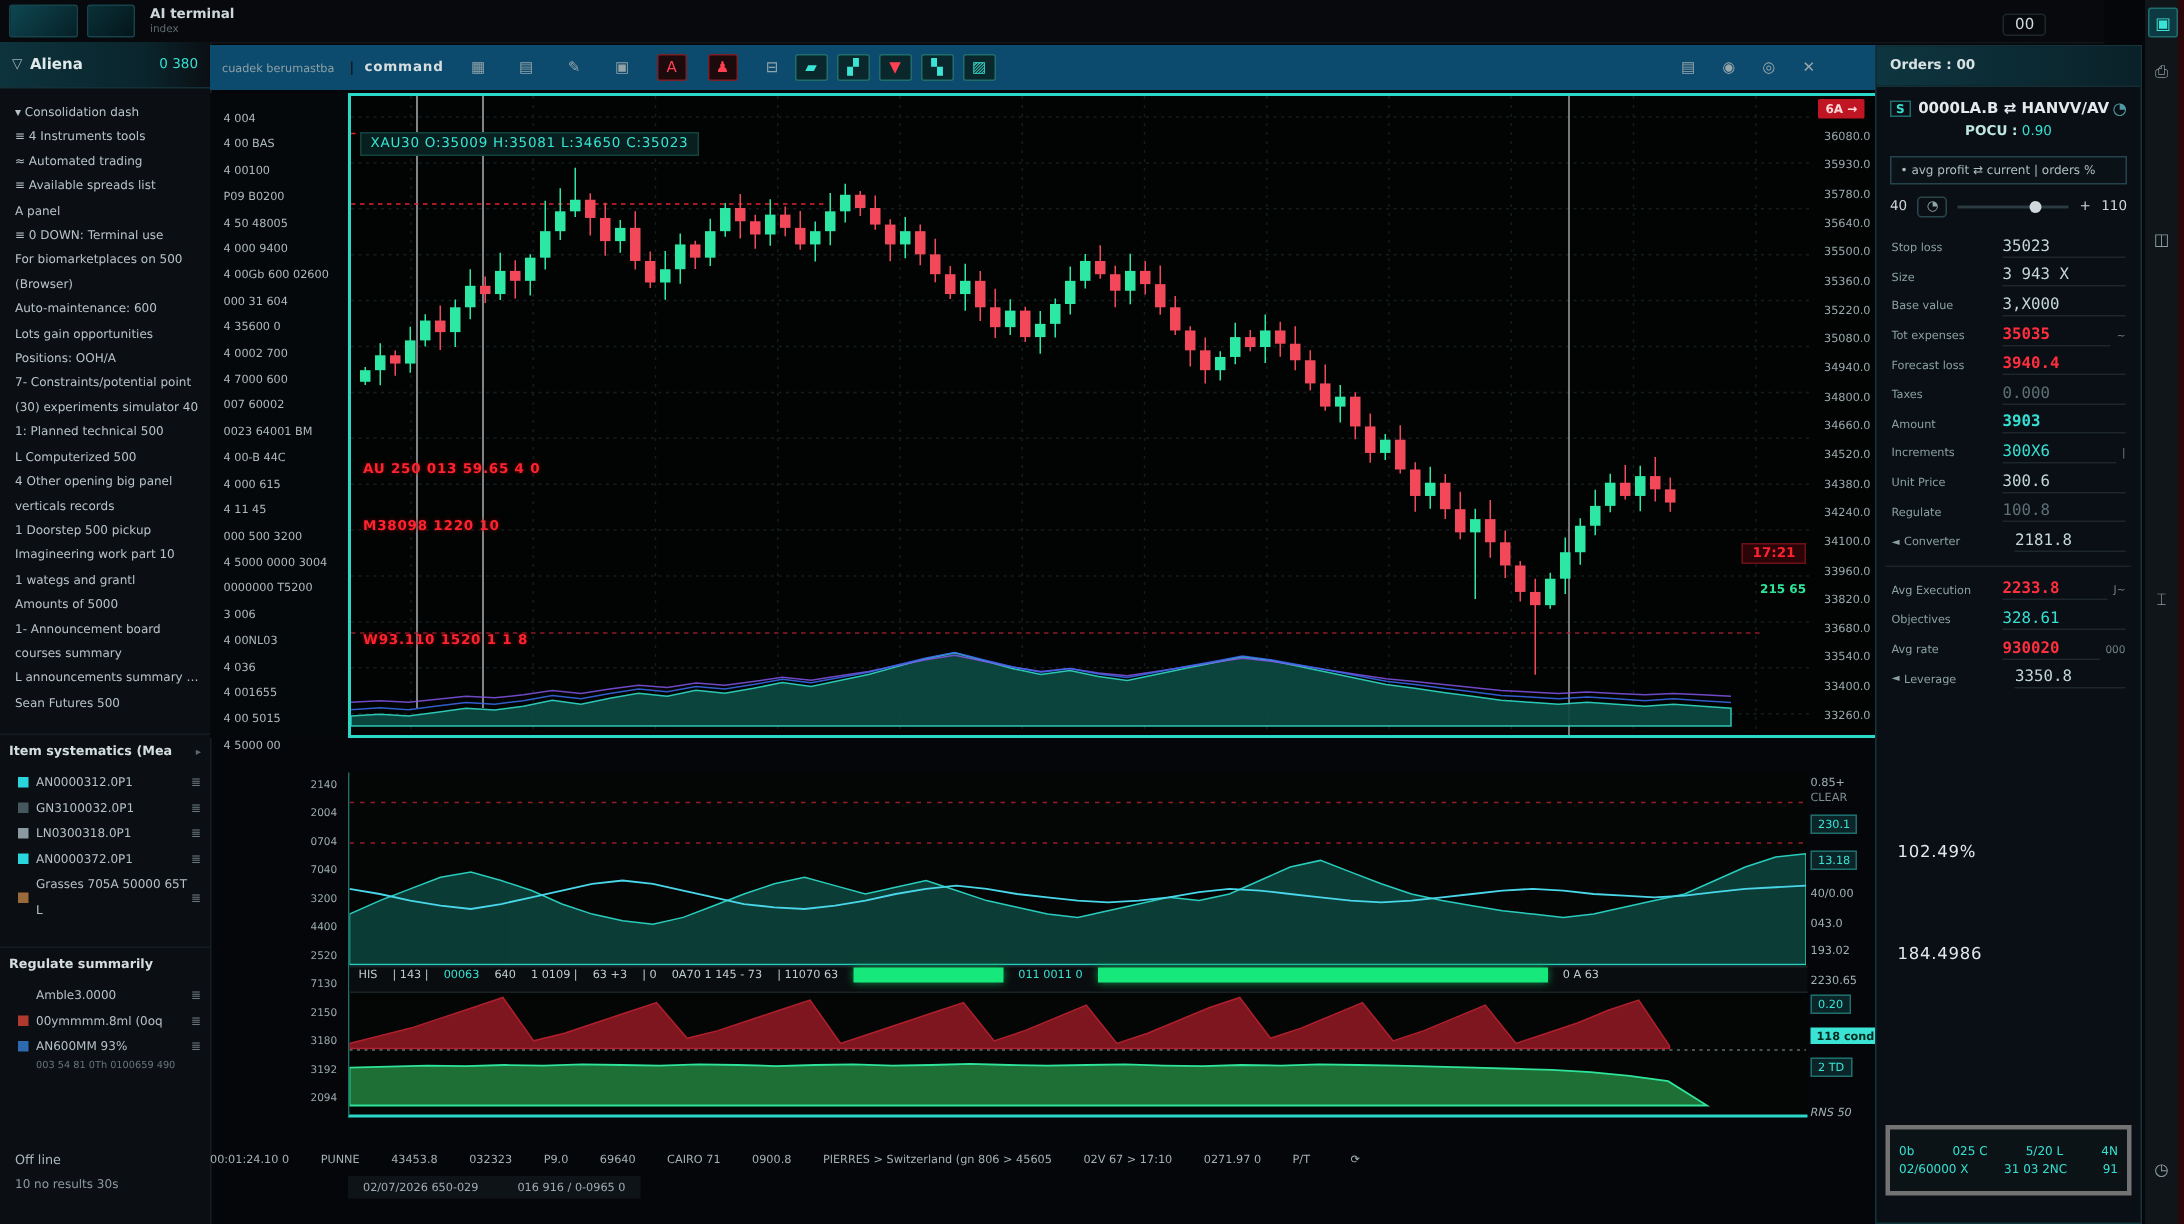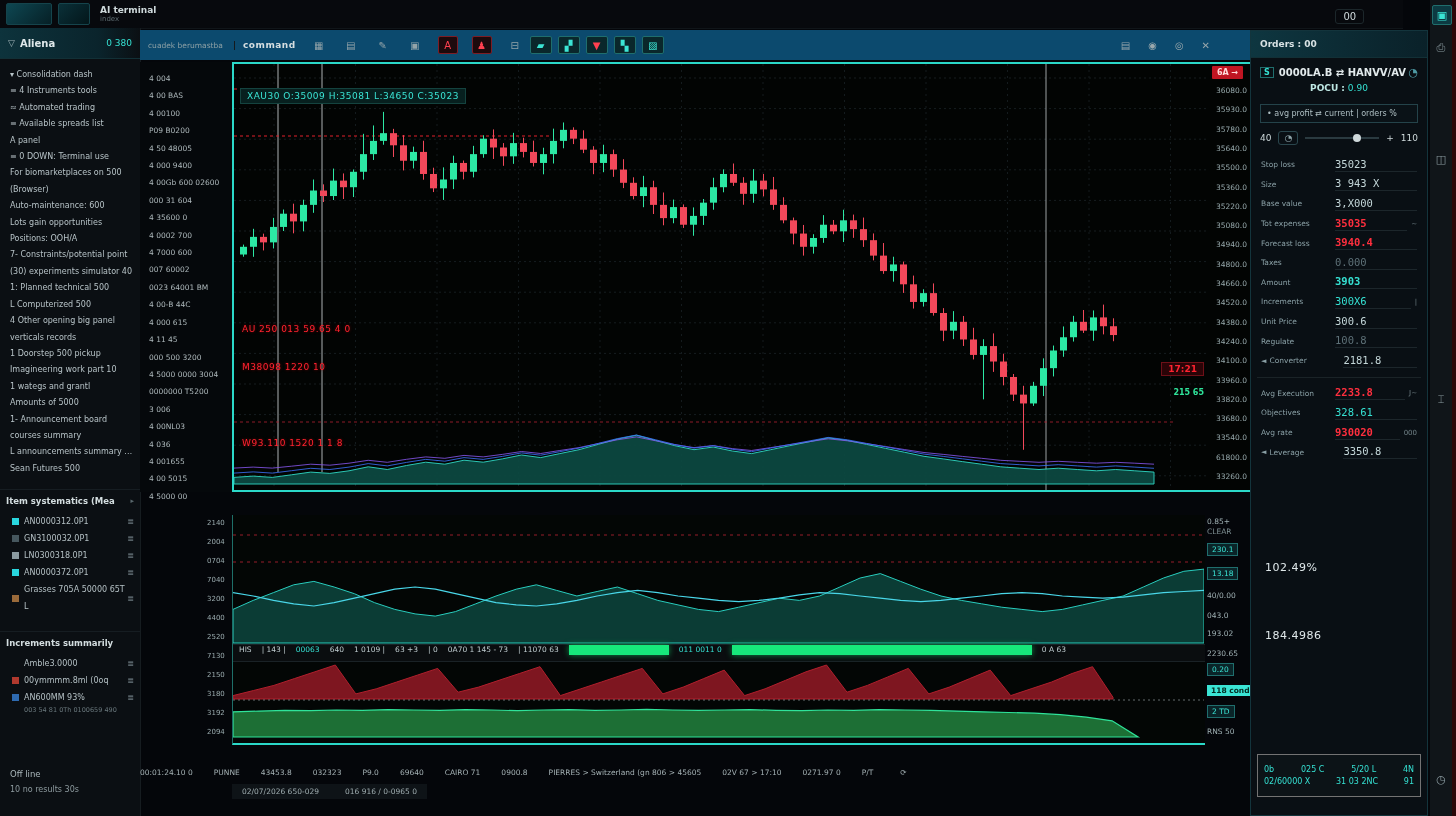--- a/index.html
+++ b/index.html
@@ -51,21 +51,21 @@
   .ticon.teal{color:#3be4d4;border:1px solid #1f6e6d;background:#0a272b;border-radius:2px;margin-left:6px;width:20px;}
   .ticon.tealred{color:#ff4050;border:1px solid #1f6e6d;background:#0a272b;border-radius:2px;margin-left:6px;width:20px;}
   .win-group{margin-left:auto;display:flex;align-items:center;gap:18px;margin-right:40px;color:#9aa8ac;font-size:10px;}
   .win-group span{cursor:pointer;}
   
   .chart-wrap{position:absolute;left:232px;top:62px;width:1018px;height:430px;background:#020403;
               border-top:2px solid #2bd8c8;border-left:2px solid #2bd8c8;border-bottom:2px solid #2bd8c8;
               box-sizing:border-box;}
   .chart-info{position:absolute;left:6px;top:24px;font-size:9px;color:#3ae4d4;background:#07201f;
               padding:2px 6px;border:1px solid #14433f;letter-spacing:.5px;}
-  .ann{position:absolute;font-size:9px;font-weight:normal;color:#ff2330;text-shadow:0 0 3px #700;letter-spacing:.5px;margin-top:16px;}
+  .ann{position:absolute;font-size:9px;font-weight:bold;color:#ff2330;text-shadow:0 0 3px #700;letter-spacing:.5px;}
   .price-axis{position:absolute;left:976px;top:0;width:40px;height:426px;font-size:7.5px;color:#97a9ac;}
   .pa-label{position:absolute;left:6px;}
   .pa-badge{position:absolute;left:2px;top:2px;background:#c01522;color:#ffd9d9;font-size:8px;
             padding:2px 5px;border-radius:1px;font-weight:bold;}
   .time-badge{position:absolute;right:46px;top:298px;background:#2a0407;color:#ff2330;border:1px solid #6e1018;
               font-size:9px;font-weight:bold;padding:1px 6px;}
   .small-teal{position:absolute;right:46px;top:324px;color:#2fe39a;font-size:8px;font-weight:bold;}
   
   .bottom-wrap{position:absolute;left:205px;top:515px;width:1045px;height:230px;display:flex;}
   .ind-axis{position:relative;width:27px;height:230px;font-size:7px;color:#9aabae;}
@@ -113,21 +113,21 @@
   .frow{display:flex;align-items:center;height:19.6px;padding:0 10px;}
   .frow .lbl{width:74px;font-size:7.5px;color:#8aa0a6;white-space:nowrap;overflow:hidden;}
   .frow .pre{color:#8aa0a6;font-size:7px;margin-right:3px;}
   .frow .val{flex:1;font-family:"DejaVu Sans Mono",monospace;font-size:10.5px;color:#c3d6d8;
              border-bottom:1px solid #1c262b;padding-bottom:1px;}
   .val.red{color:#ff2f3e;font-weight:bold;} .val.cyan{color:#35e0d2;} .val.cyanb{color:#35e0d2;font-weight:bold;}
   .val.dim{color:#5d7077;}
   .frow .extra{font-size:7px;color:#708086;margin-left:4px;}
   .fdiv{height:6px;border-bottom:1px solid #1a2327;margin:0 6px 6px 6px;}
   .op-pct{position:absolute;left:14px;font-size:11px;color:#dfe8ea;letter-spacing:.5px;}
-  .op-footer{position:absolute;left:6px;bottom:18px;width:164px;background:#0c1317;border:1px solid #737373;
+  .op-footer{position:absolute;left:6px;bottom:18px;width:164px;background:#0c1317;border:3px solid #737373;
              font-size:8px;color:#35e0d2;padding:7px 6px;box-sizing:border-box;}
   .opf-row{display:flex;justify-content:space-between;margin:3px 0;}
   .opf-row span{white-space:nowrap;}
   
   .edge{position:absolute;left:1430px;top:0;width:22px;height:816px;background:#101519;}
   .edge .eicon{position:absolute;left:2px;width:18px;height:18px;display:flex;align-items:center;
                justify-content:center;font-size:11px;color:#8b9ba0;cursor:pointer;border-radius:2px;}
   .edge .eicon.hl{background:#0d3a42;color:#3ae4d4;border:1px solid #1f6e6d;}
   .redstrip{position:absolute;left:1452px;top:0;width:4px;height:816px;background:#2b0709;}
   .funnel{color:#9fb3b7;font-size:9px;}
@@ -214,21 +214,21 @@
           </div>
           <div class="sp-row">
             <span class="chip" style="background: rgb(154, 106, 58);"></span>
             <span>Grasses 705A 50000 65T L</span>
             <span class="stack">≣</span>
           </div>
         </div>
     </section>
     <section class="side-panel">
       <div class="sp-head">
-        <span>Increments summarily</span>
+        <span>Regulate summarily</span>
       </div>
       <div id="panel-b-list">
           <div class="sp-row">
             <span class="chip" style="background: transparent;"></span>
             <span>Amble3.0000</span>
             <span class="stack">≣</span>
           </div>
           <div class="sp-row">
             <span class="chip" style="background: rgb(176, 57, 46);"></span>
             <span>00ymmmm.8ml (0oq</span>
@@ -534,21 +534,21 @@
         <div class="pa-label" style="top: 195.7px;">34800.0</div>
         <div class="pa-label" style="top: 215px;">34660.0</div>
         <div class="pa-label" style="top: 234.3px;">34520.0</div>
         <div class="pa-label" style="top: 253.6px;">34380.0</div>
         <div class="pa-label" style="top: 272.9px;">34240.0</div>
         <div class="pa-label" style="top: 292.2px;">34100.0</div>
         <div class="pa-label" style="top: 311.5px;">33960.0</div>
         <div class="pa-label" style="top: 330.8px;">33820.0</div>
         <div class="pa-label" style="top: 350px;">33680.0</div>
         <div class="pa-label" style="top: 369.4px;">33540.0</div>
-        <div class="pa-label" style="top: 388.7px;">61800.0</div>
+        <div class="pa-label" style="top: 388.7px;">33400.0</div>
         <div class="pa-label" style="top: 408px;">33260.0</div>
       </div>
     <div class="time-badge">17:21</div>
     <div class="small-teal">215 65</div>
   </div>
 
   <div class="bottom-wrap">
     <div class="ind-axis" id="ind-axis">
         <div class="ia-label" style="top: 4px;">2140</div>
         <div class="ia-label" style="top: 23px;">2004</div>
@@ -595,21 +595,21 @@
       <div class="ib txt" style="top:12px;color:#7e8f93;">CLEAR</div>
     <div class="ib badge" style="top: 28px;">230.1</div>
         <div class="ib badge" style="top: 52px;">13.18</div>
         <div class="ib txt" style="top: 76px;">40/0.00</div>
         <div class="ib txt" style="top: 96px;">043.0</div>
         <div class="ib txt" style="top: 114px;">193.02</div>
         <div class="ib txt" style="top: 134px; text-align: center;">2230.65</div>
         <div class="ib badge" style="top: 148px;">0.20</div>
         <div class="ib filled" style="top: 170px;">118 cond</div>
         <div class="ib badge" style="top: 190px;">2 TD</div>
-        <div class="ib txt" style="top: 212px;">RNS 50</div>
+        <div class="ib txt" style="top: 222px; font-style: italic;">RNS 50</div>
       </div>
   </div>
 
 
   <div class="statusbar" id="status-items">
       <span class="st">00:01:24.10 0</span>
       <span class="st">PUNNE</span>
       <span class="st">43453.8</span>
       <span class="st">032323</span>
       <span class="st">P9.0</span>

